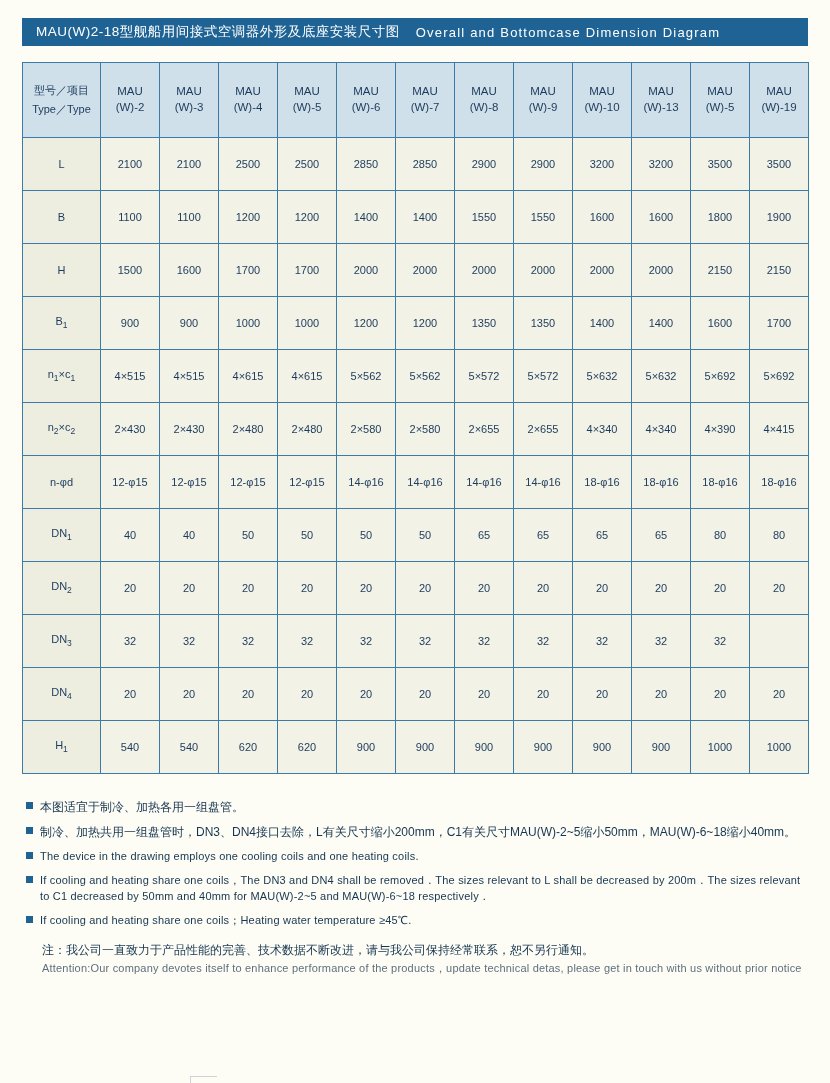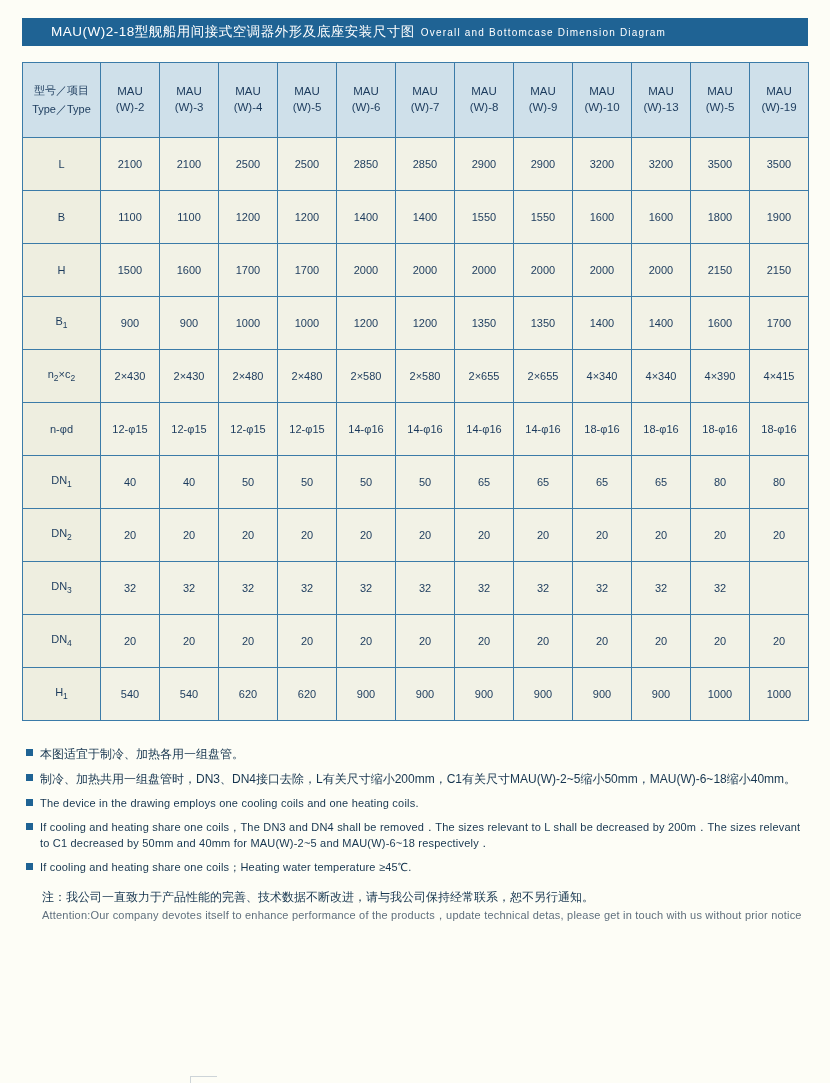--- a/index.html
+++ b/index.html
@@ -21,33 +21,33 @@
     padding: 18px 22px 10px 22px;
     background: #fdfdf6;
   }
   
   .title-bar {
     background: #1f6394;
     color: #ffffff;
     height: 28px;
     display: flex;
     align-items: center;
-    padding: 0 29px;
+    padding: 0 14px;
     letter-spacing: 0.5px;
     font-size: 13.5px;
     white-space: nowrap;
     overflow: hidden;
   }
   .title-cn {
     font-size: 13.5px;
   }
   .title-en {
-    font-size: 10px;
+    font-size: 13px;
     letter-spacing: 1.2px;
-    margin-left: 6px;
+    margin-left: 16px;
   }
   
   table.dim {
     border-collapse: collapse;
     table-layout: fixed;
     width: 786px;
     margin-top: 16px;
     background: #f3f3e7;
   }
   table.dim td, table.dim th {
@@ -281,20 +281,35 @@
         <td>1200</td>
         <td>1200</td>
         <td>1350</td>
         <td>1350</td>
         <td>1400</td>
         <td>1400</td>
         <td>1600</td>
         <td>1700</td>
       </tr>
 
+      <tr>
+        <td>n<span class="sub">1</span>×c<span class="sub">1</span></td>
+        <td>4×515</td>
+        <td>4×515</td>
+        <td>4×615</td>
+        <td>4×615</td>
+        <td>5×562</td>
+        <td>5×562</td>
+        <td>5×572</td>
+        <td>5×572</td>
+        <td>5×632</td>
+        <td>5×632</td>
+        <td>5×692</td>
+        <td>5×692</td>
+      </tr>
 
       <tr>
         <td>n<span class="sub">2</span>×c<span class="sub">2</span></td>
         <td>2×430</td>
         <td>2×430</td>
         <td>2×480</td>
         <td>2×480</td>
         <td>2×580</td>
         <td>2×580</td>
         <td>2×655</td>

